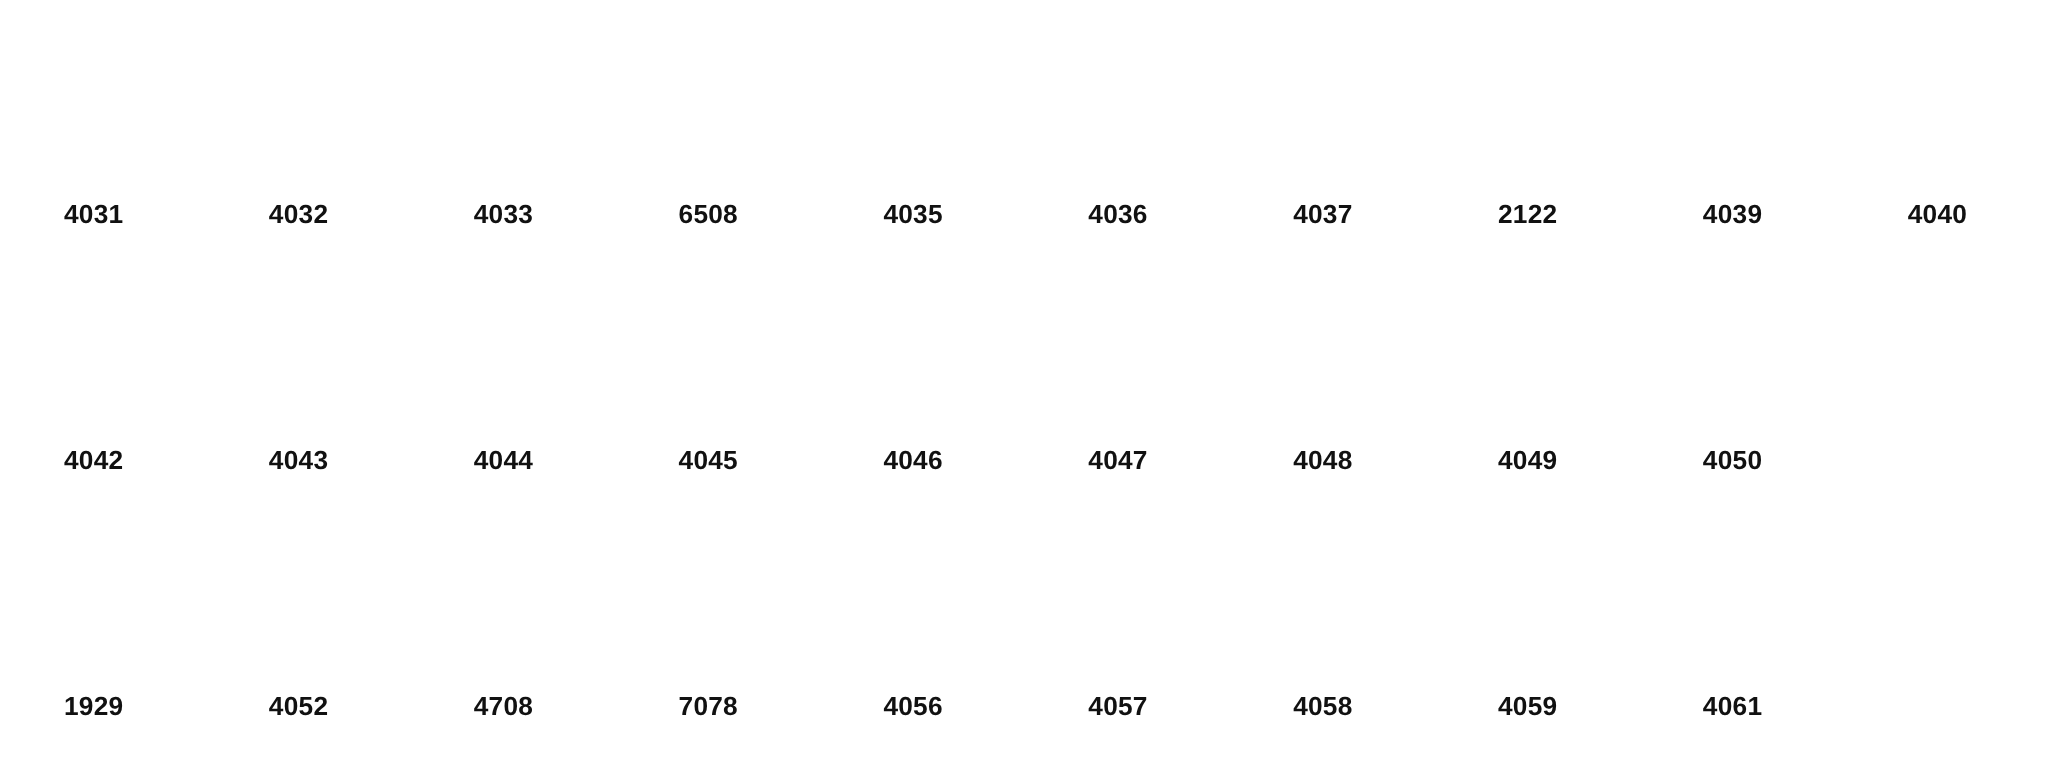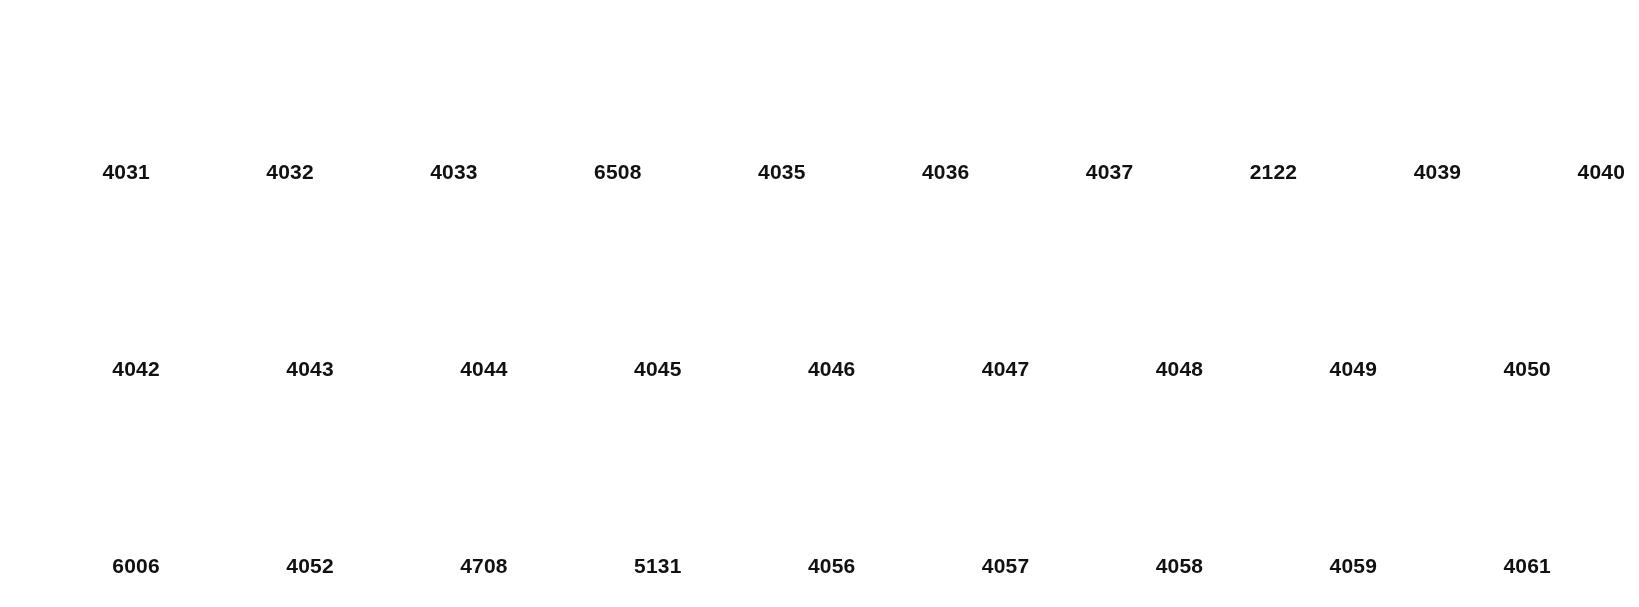--- a/index.html
+++ b/index.html
@@ -27,22 +27,21 @@
     display: flex;
     flex-direction: row;
     height: 197px;
     width: 1639px;
   }
 
   .swatch-cell {
     width: 163.9px;
     display: flex;
     flex-direction: column;
-    align-items: flex-end;
-    margin-left: 10px;
+    align-items: center;
   }
 
   .swatch-chip {
     height: 144px;
     margin: 0 21px 0 7px;
     border-radius: 16px;
   }
 
   .swatch-label {
     margin-top: 11px;
@@ -135,33 +134,33 @@
         <div class="swatch-label">4049</div>
       </div>
       <div class="swatch-cell">
         <div class="swatch-chip" style="background-color: rgb(59, 58, 59);"></div>
         <div class="swatch-label">4050</div>
       </div>
     </div>
     <div class="swatch-row">
       <div class="swatch-cell">
         <div class="swatch-chip" style="background-color: rgb(197, 201, 203);"></div>
-        <div class="swatch-label">6006</div>
+        <div class="swatch-label">1929</div>
       </div>
       <div class="swatch-cell">
         <div class="swatch-chip" style="background-color: rgb(175, 183, 186);"></div>
         <div class="swatch-label">4052</div>
       </div>
       <div class="swatch-cell">
         <div class="swatch-chip" style="background-color: rgb(139, 147, 160);"></div>
         <div class="swatch-label">4708</div>
       </div>
       <div class="swatch-cell">
         <div class="swatch-chip" style="background-color: rgb(87, 92, 96);"></div>
-        <div class="swatch-label">5131</div>
+        <div class="swatch-label">7078</div>
       </div>
       <div class="swatch-cell">
         <div class="swatch-chip" style="background-color: rgb(226, 221, 211);"></div>
         <div class="swatch-label">4056</div>
       </div>
       <div class="swatch-cell">
         <div class="swatch-chip" style="background-color: rgb(210, 209, 204);"></div>
         <div class="swatch-label">4057</div>
       </div>
       <div class="swatch-cell">

